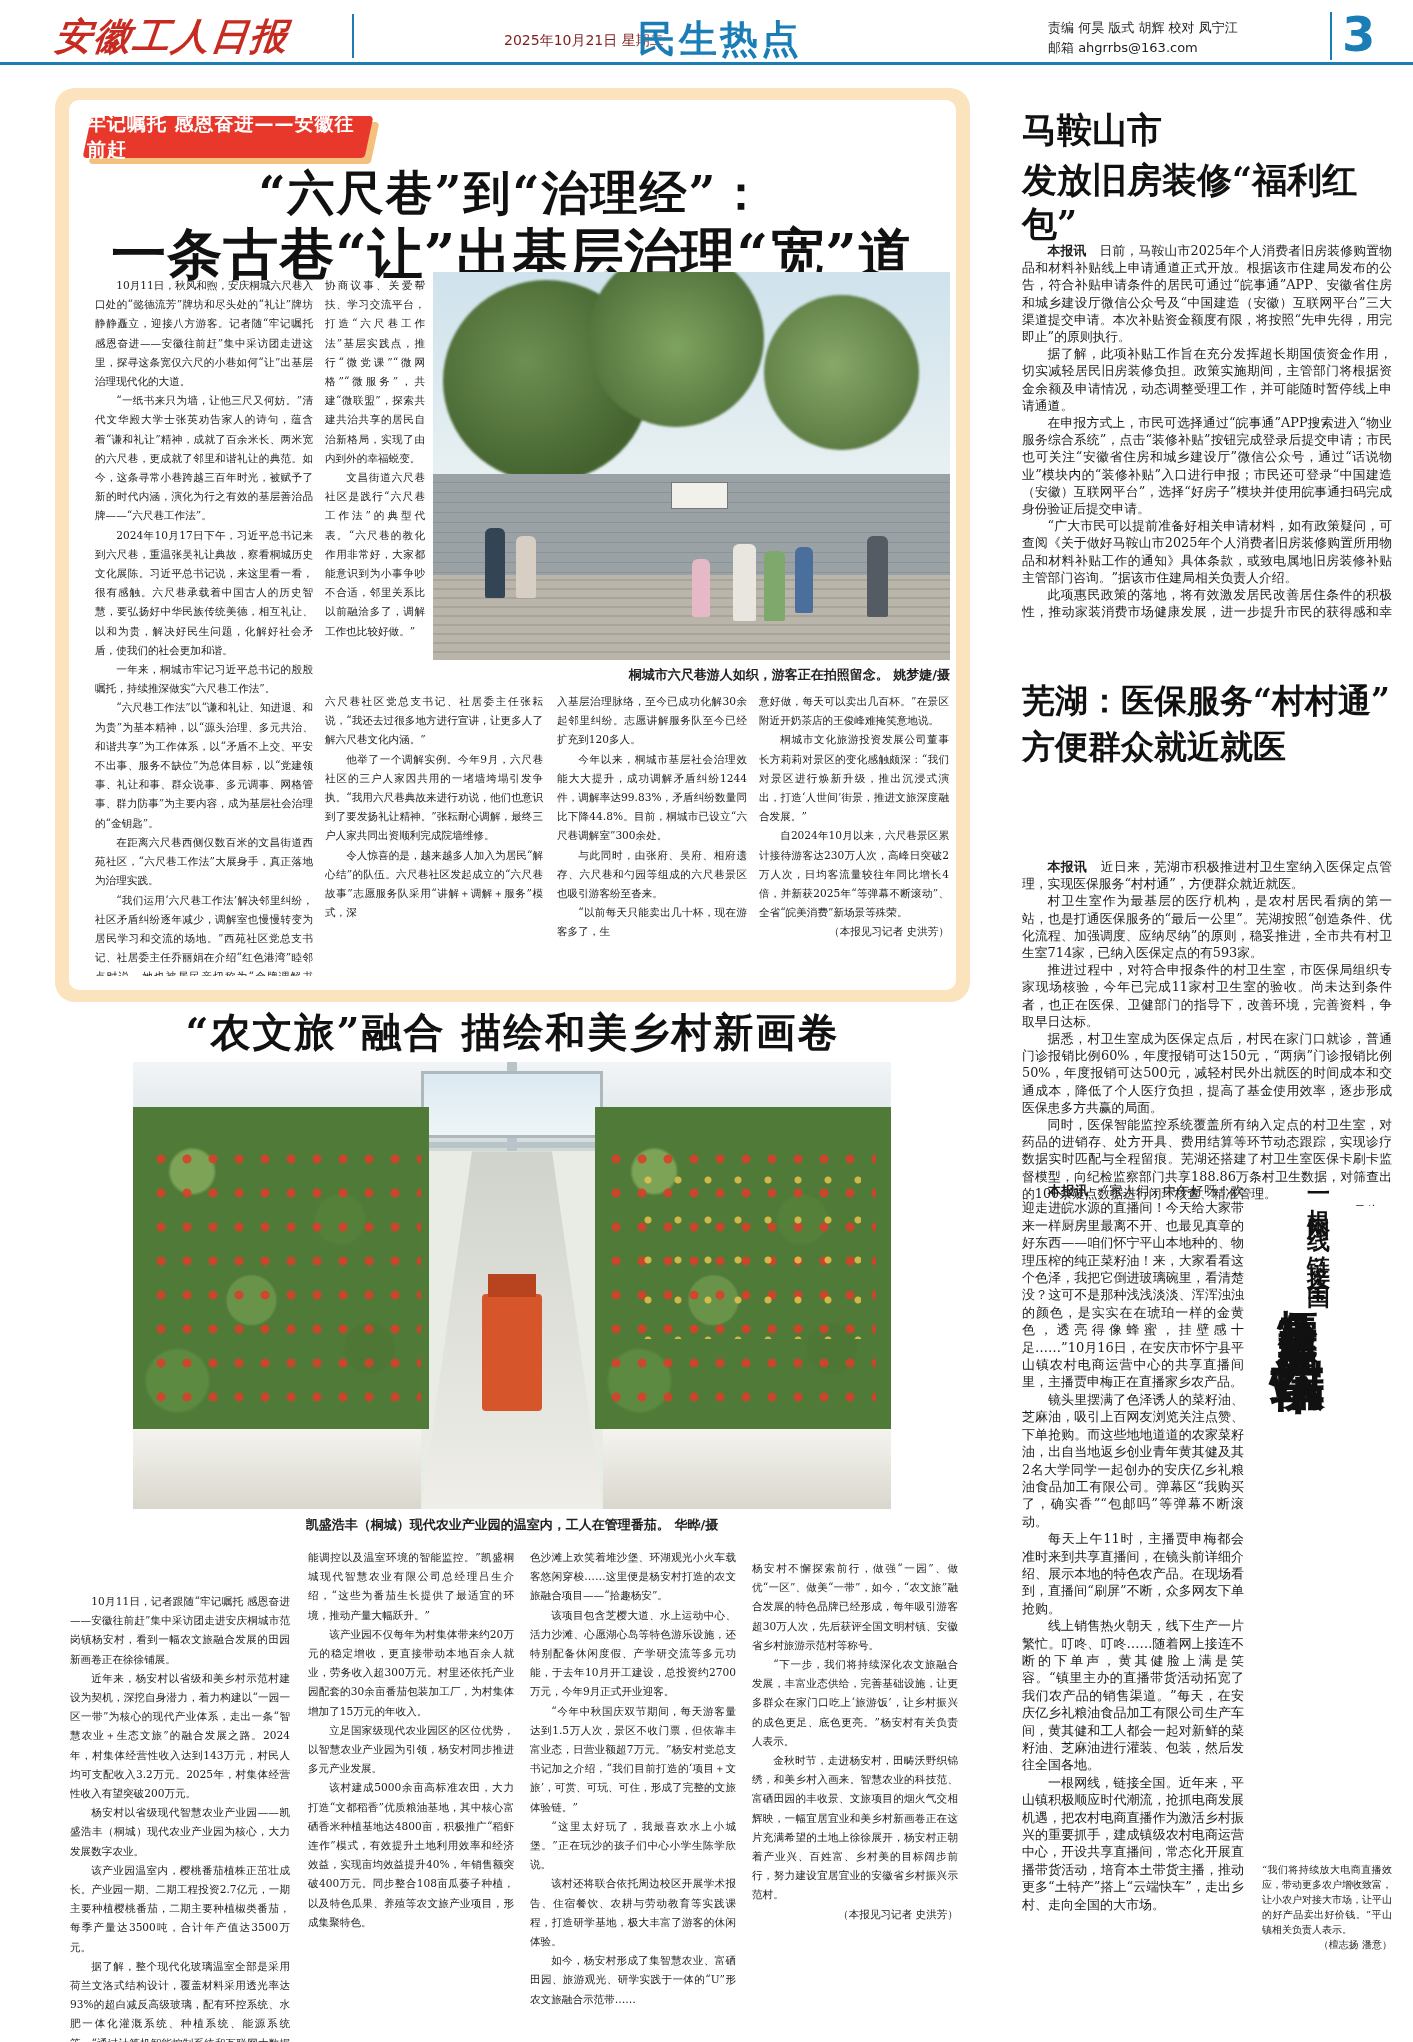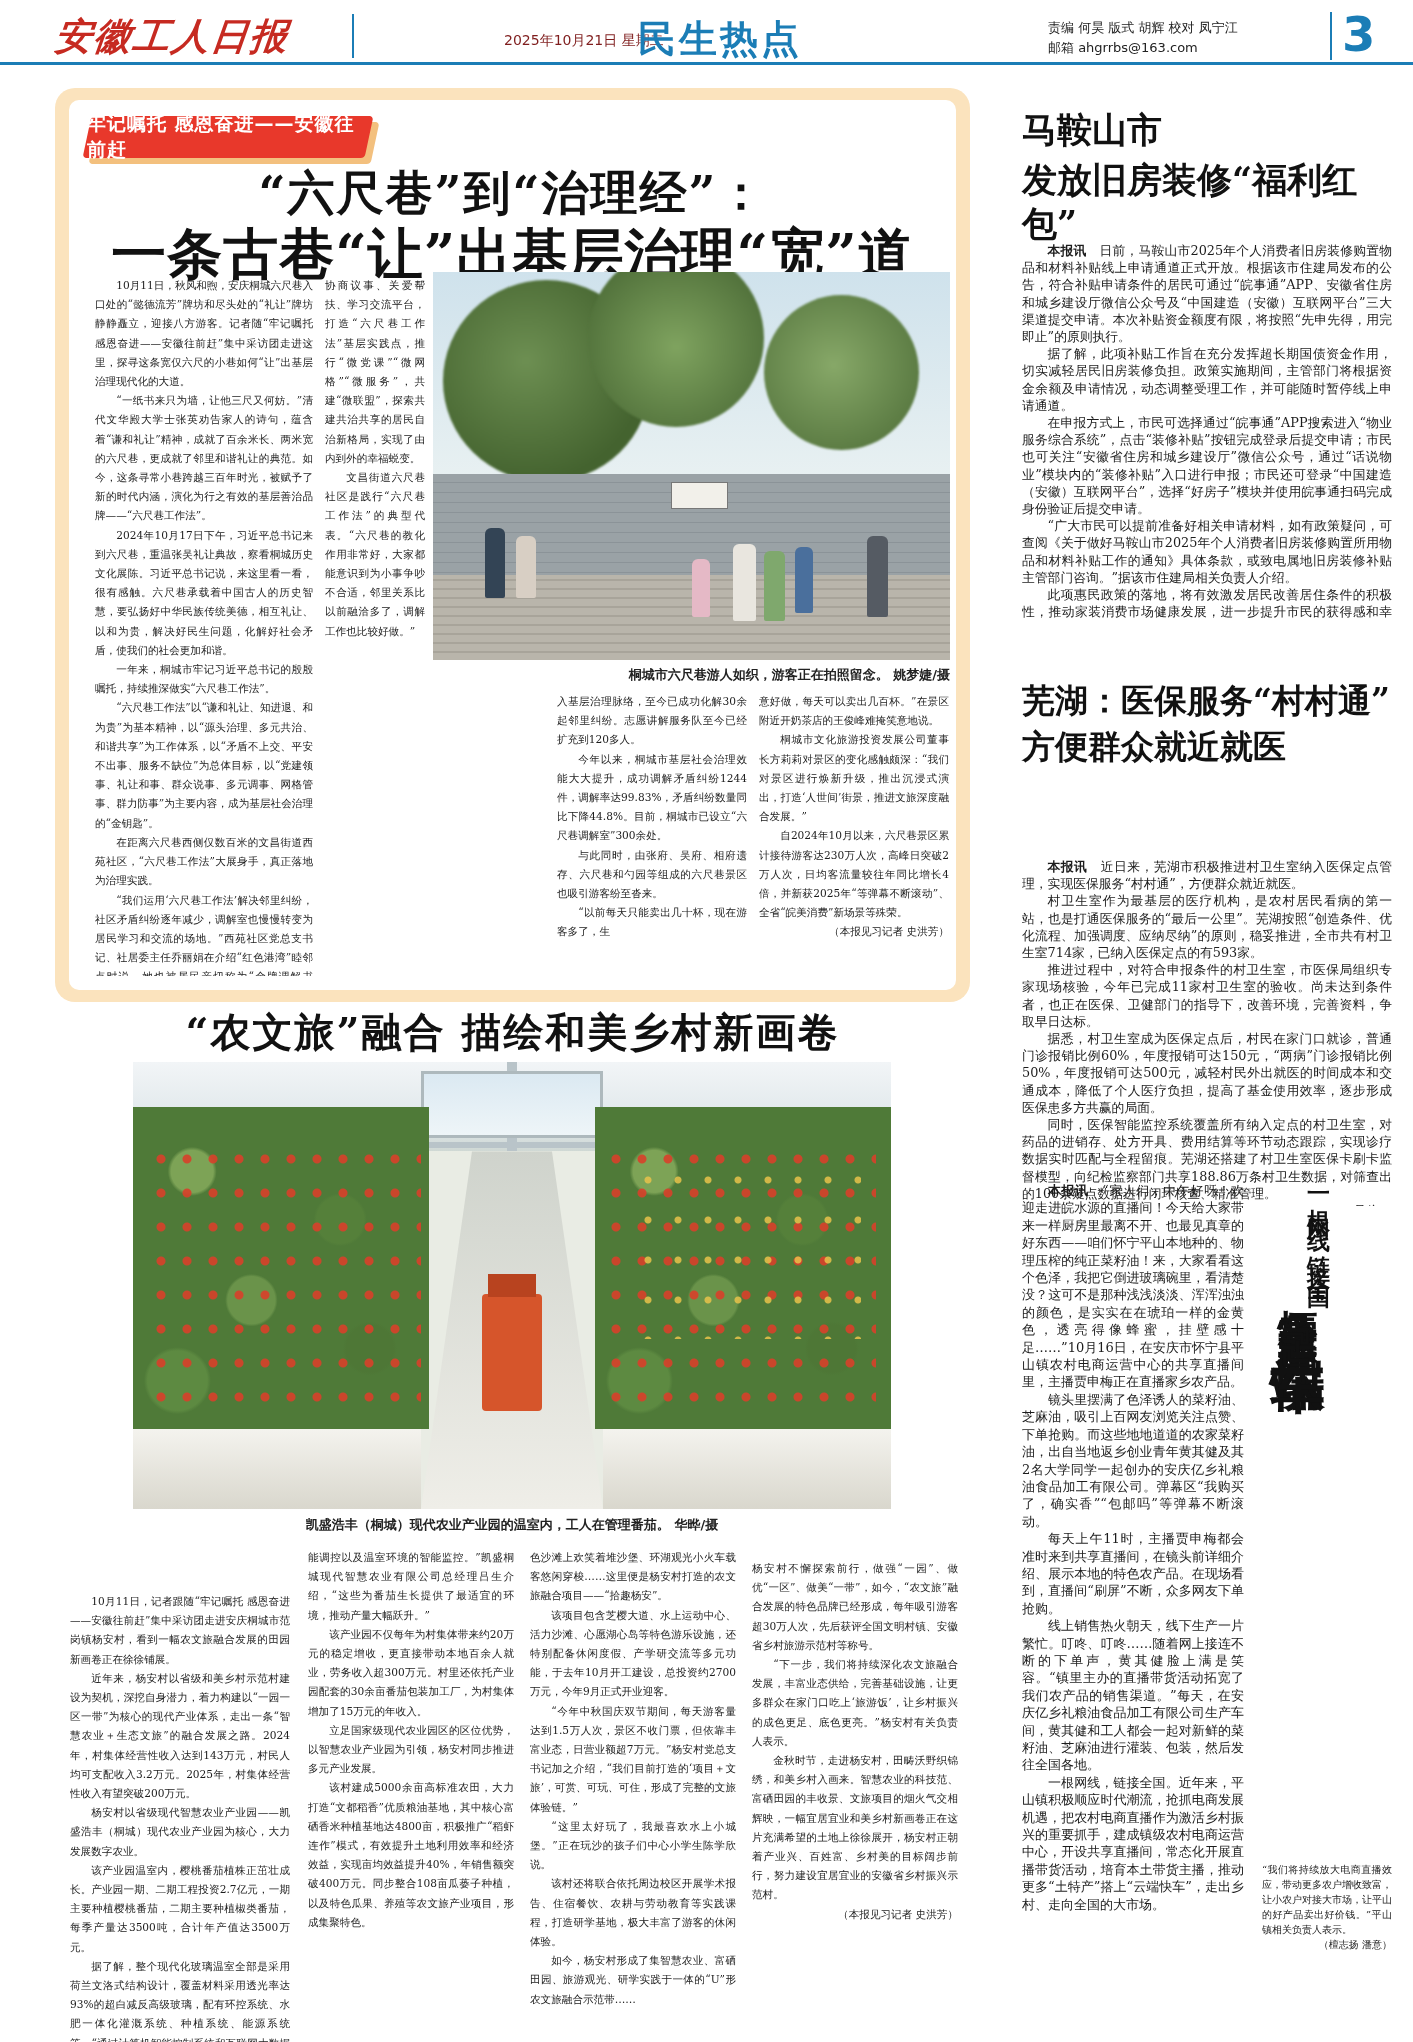--- a/index.html
+++ b/index.html
@@ -155,20 +155,25 @@
           <p>2024年10月17日下午，习近平总书记来到六尺巷，重温张吴礼让典故，察看桐城历史文化展陈。习近平总书记说，来这里看一看，很有感触。六尺巷承载着中国古人的历史智慧，要弘扬好中华民族传统美德，相互礼让、以和为贵，解决好民生问题，化解好社会矛盾，使我们的社会更加和谐。</p>
           <p>一年来，桐城市牢记习近平总书记的殷殷嘱托，持续推深做实“六尺巷工作法”。</p>
           <p>“六尺巷工作法”以“谦和礼让、知进退、和为贵”为基本精神，以“源头治理、多元共治、和谐共享”为工作体系，以“矛盾不上交、平安不出事、服务不缺位”为总体目标，以“党建领事、礼让和事、群众说事、多元调事、网格管事、群力防事”为主要内容，成为基层社会治理的“金钥匙”。</p>
           <p>在距离六尺巷西侧仅数百米的文昌街道西苑社区，“六尺巷工作法”大展身手，真正落地为治理实践。</p>
           <p>“我们运用‘六尺巷工作法’解决邻里纠纷，社区矛盾纠纷逐年减少，调解室也慢慢转变为居民学习和交流的场地。”西苑社区党总支书记、社居委主任乔丽娟在介绍“红色港湾”睦邻点时说，她也被居民亲切称为“金牌调解书记”。</p>
         </div>
       <div class="tcol" style="left:256px;top:176px;width:100px;height:382px;" data-name="feature-column-2-narrow">
           <p class="cont">协商议事、关爱帮扶、学习交流平台，打造“六尺巷工作法”基层实践点，推行“微党课”“微网格”“微服务”，共建“微联盟”，探索共建共治共享的居民自治新格局，实现了由内到外的幸福蜕变。</p>
           <p>文昌街道六尺巷社区是践行“六尺巷工作法”的典型代表。“六尺巷的教化作用非常好，大家都能意识到为小事争吵不合适，邻里关系比以前融洽多了，调解工作也比较好做。”</p>
         </div>
+      <div class="tcol" style="left:256px;top:592px;width:218px;height:284px;" data-name="feature-column-2-wide">
+          <p class="cont">六尺巷社区党总支书记、社居委主任张耘说，“我还去过很多地方进行宣讲，让更多人了解六尺巷文化内涵。”</p>
+          <p>他举了一个调解实例。今年9月，六尺巷社区的三户人家因共用的一堵墙垮塌引发争执。“我用六尺巷典故来进行劝说，他们也意识到了要发扬礼让精神。”张耘耐心调解，最终三户人家共同出资顺利完成院墙维修。</p>
+          <p>令人惊喜的是，越来越多人加入为居民“解心结”的队伍。六尺巷社区发起成立的“六尺巷故事”志愿服务队采用“讲解＋调解＋服务”模式，深</p>
+        </div>
       <div class="tcol" style="left:488px;top:592px;width:190px;height:284px;" data-name="feature-column-3">
           <p class="cont">入基层治理脉络，至今已成功化解30余起邻里纠纷。志愿讲解服务队至今已经扩充到120多人。</p>
           <p>今年以来，桐城市基层社会治理效能大大提升，成功调解矛盾纠纷1244件，调解率达99.83%，矛盾纠纷数量同比下降44.8%。目前，桐城市已设立“六尺巷调解室”300余处。</p>
           <p>与此同时，由张府、吴府、相府遗存、六尺巷和勺园等组成的六尺巷景区也吸引游客纷至沓来。</p>
           <p>“以前每天只能卖出几十杯，现在游客多了，生</p>
         </div>
       <div class="tcol" style="left:690px;top:592px;width:190px;height:284px;" data-name="feature-column-4">
           <p class="cont">意好做，每天可以卖出几百杯。”在景区附近开奶茶店的王俊峰难掩笑意地说。</p>
           <p>桐城市文化旅游投资发展公司董事长方莉莉对景区的变化感触颇深：“我们对景区进行焕新升级，推出沉浸式演出，打造‘人世间’街景，推进文旅深度融合发展。”</p>
           <p>自2024年10月以来，六尺巷景区累计接待游客达230万人次，高峰日突破2万人次，日均客流量较往年同比增长4倍，并新获2025年“等弹幕不断滚动”、全省“皖美消费”新场景等殊荣。</p>

